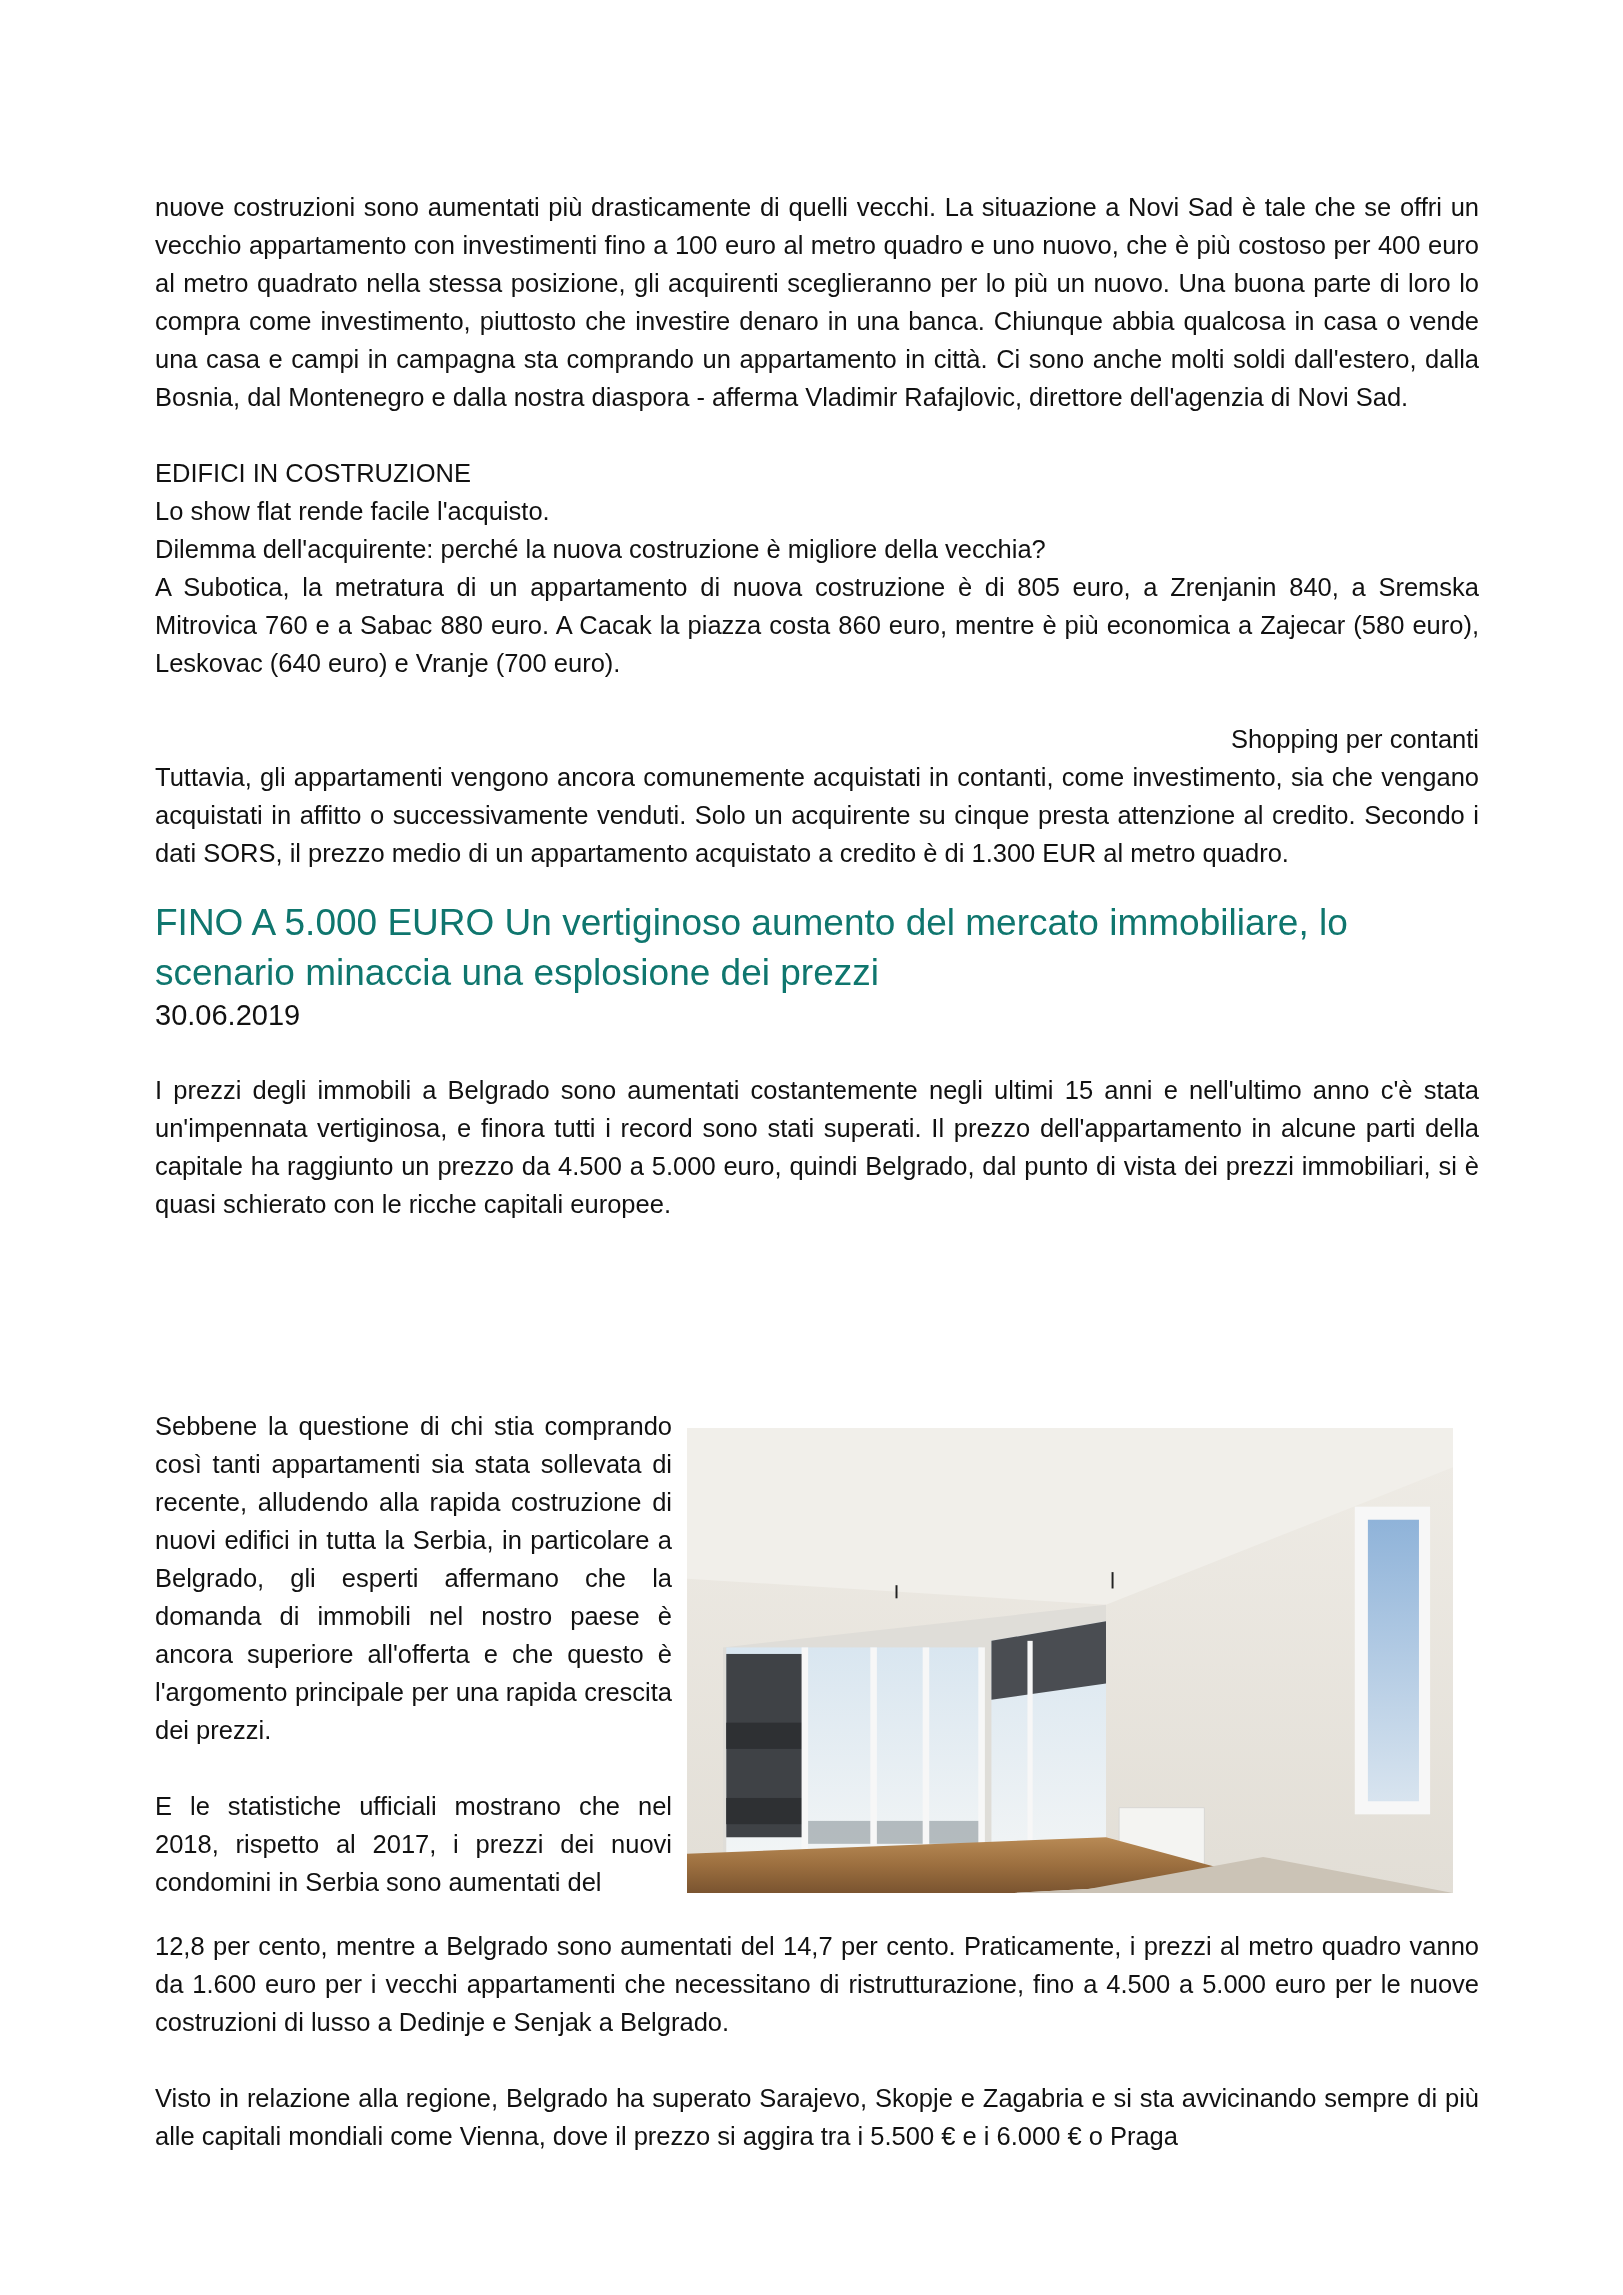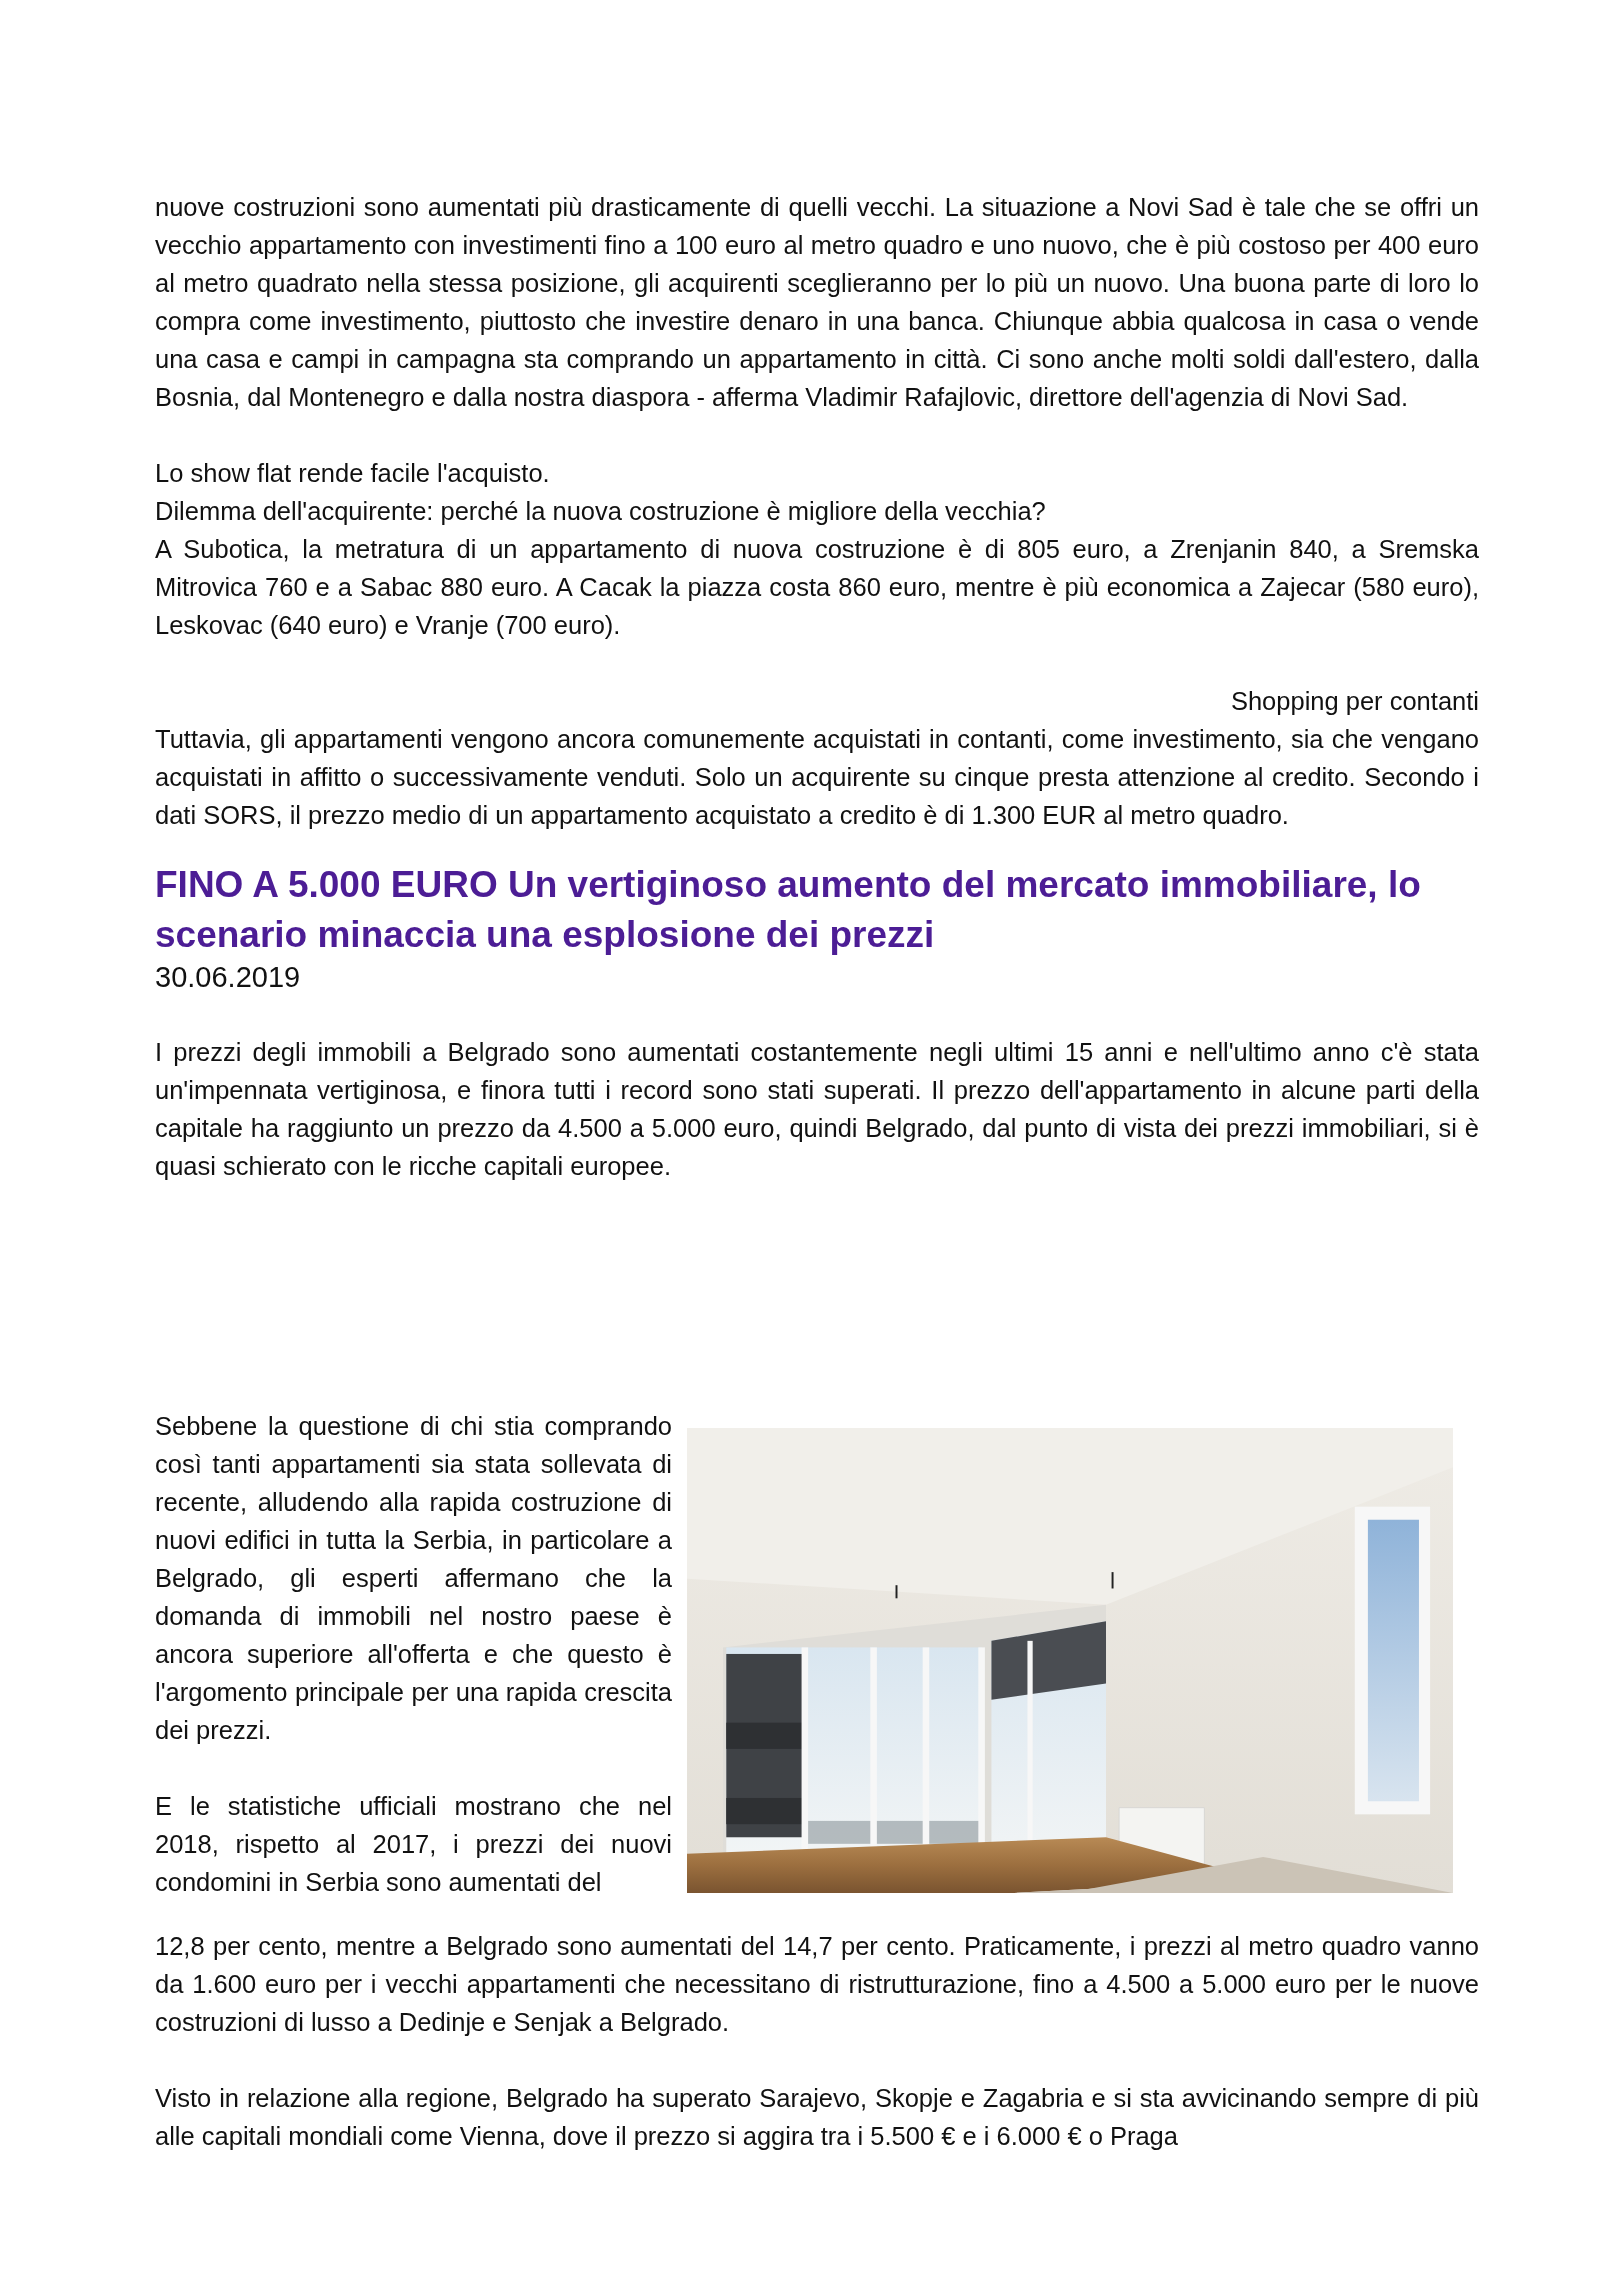--- a/index.html
+++ b/index.html
@@ -1,34 +1,35 @@
 <!DOCTYPE html>
 <html style="font-size:10.5px"><head>
 <meta charset="utf-8">
 <style>
   html, body { margin: 0; padding: 0; background: #ffffff; }
   body { width: 1623px; height: 2295px; position: relative; overflow: hidden;
          font-family: "Liberation Sans", "DejaVu Sans", sans-serif; color: #111; }
   .page { position: absolute; left: 155px; top: 188px; width: 1324px; }
   p { margin: 0; font-size: 25.5px; line-height: 38px; text-align: justify; }
   .block { margin-bottom: 38px; }
-  h1.title { margin: 26px 0 0 0; font-size: 37px; line-height: 50px; font-weight: bold; color: #4c1d95; }
+  h1.title { margin: 26px 0 0 0; font-size: 37px; line-height: 50px; font-weight: normal; color: #0f766e; }
   .date { font-size: 29px; line-height: 35px; margin-bottom: 38px; }
   .figure { position: absolute; left: 687px; top: 1428px; width: 766px; height: 465px; overflow: hidden; }
   .float-col { position: absolute; left: 155px; top: 1407px; width: 517px; }
   .float-col p { text-align: justify; }
   .after { position: absolute; left: 155px; top: 1927px; width: 1324px; }
 </style>
 </head>
 <body>
 
 <div class="page">
   <p class="block">nuove costruzioni sono aumentati più drasticamente di quelli vecchi. La situazione a Novi Sad è tale che se offri un vecchio appartamento con investimenti fino a 100 euro al metro quadro e uno nuovo, che è più costoso per 400 euro al metro quadrato nella stessa posizione, gli acquirenti sceglieranno per lo più un nuovo. Una buona parte di loro lo compra come investimento, piuttosto che investire denaro in una banca. Chiunque abbia qualcosa in casa o vende una casa e campi in campagna sta comprando un appartamento in città. Ci sono anche molti soldi dall'estero, dalla Bosnia, dal Montenegro e dalla nostra diaspora - afferma Vladimir Rafajlovic, direttore dell'agenzia di Novi Sad.</p>
 
   <div class="block">
+    <p style="text-align:left">EDIFICI IN COSTRUZIONE</p>
     <p style="text-align:left">Lo show flat rende facile l'acquisto.</p>
     <p style="text-align:left">Dilemma dell'acquirente: perché la nuova costruzione è migliore della vecchia?</p>
     <p>A Subotica, la metratura di un appartamento di nuova costruzione è di 805 euro, a Zrenjanin 840, a Sremska Mitrovica 760 e a Sabac 880 euro. A Cacak la piazza costa 860 euro, mentre è più economica a Zajecar (580 euro), Leskovac (640 euro) e Vranje (700 euro).</p>
   </div>
 
   <div>
     <p style="text-align:right">Shopping per contanti</p>
     <p>Tuttavia, gli appartamenti vengono ancora comunemente acquistati in contanti, come investimento, sia che vengano acquistati in affitto o successivamente venduti. Solo un acquirente su cinque presta attenzione al credito. Secondo i dati SORS, il prezzo medio di un appartamento acquistato a credito è di 1.300 EUR al metro quadro.</p>
   </div>
 

